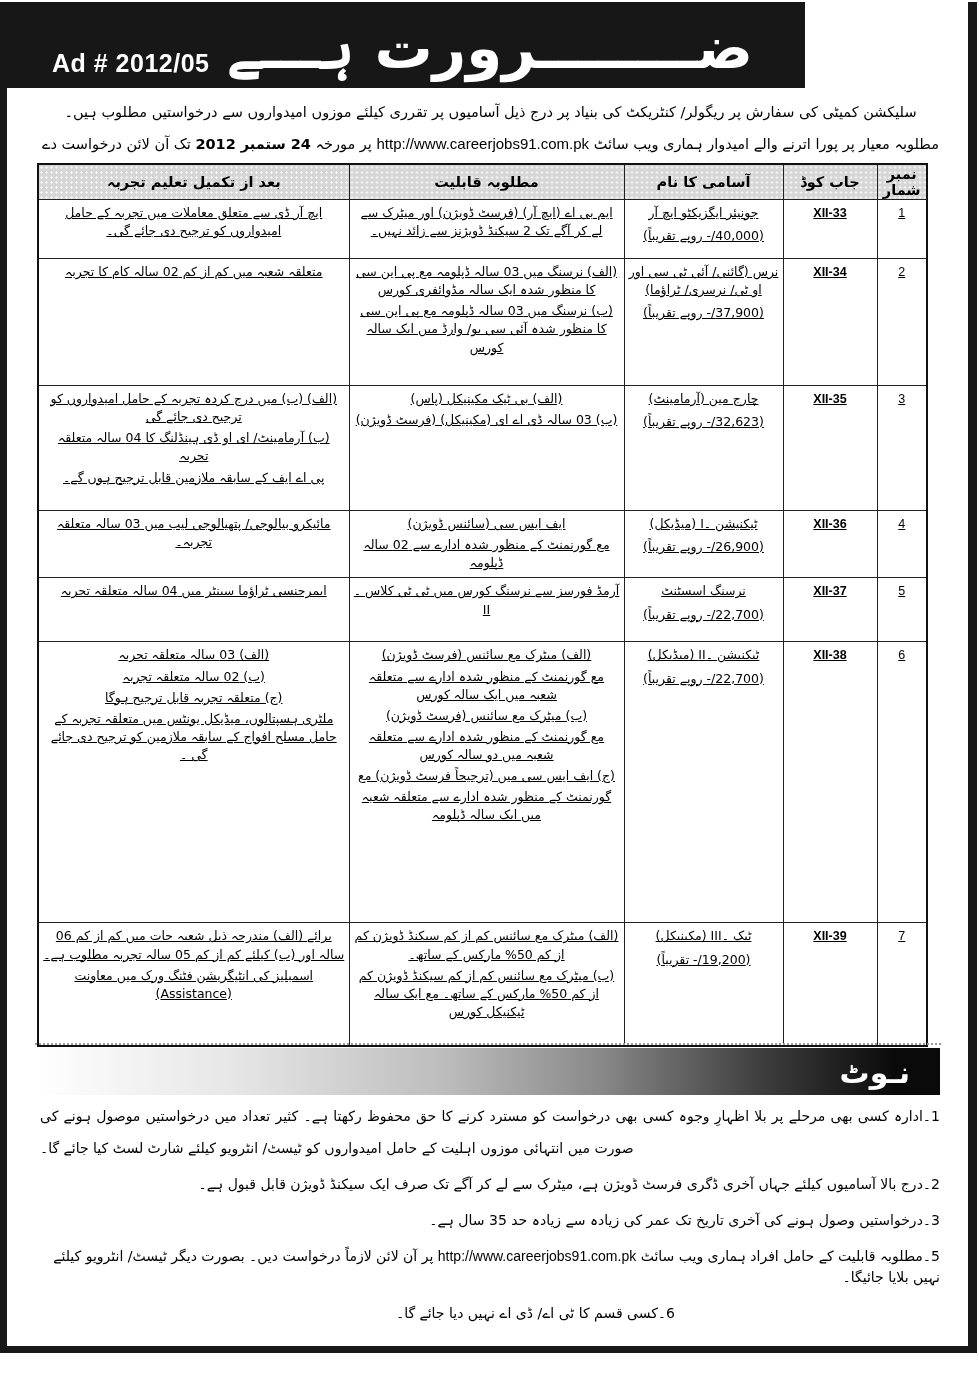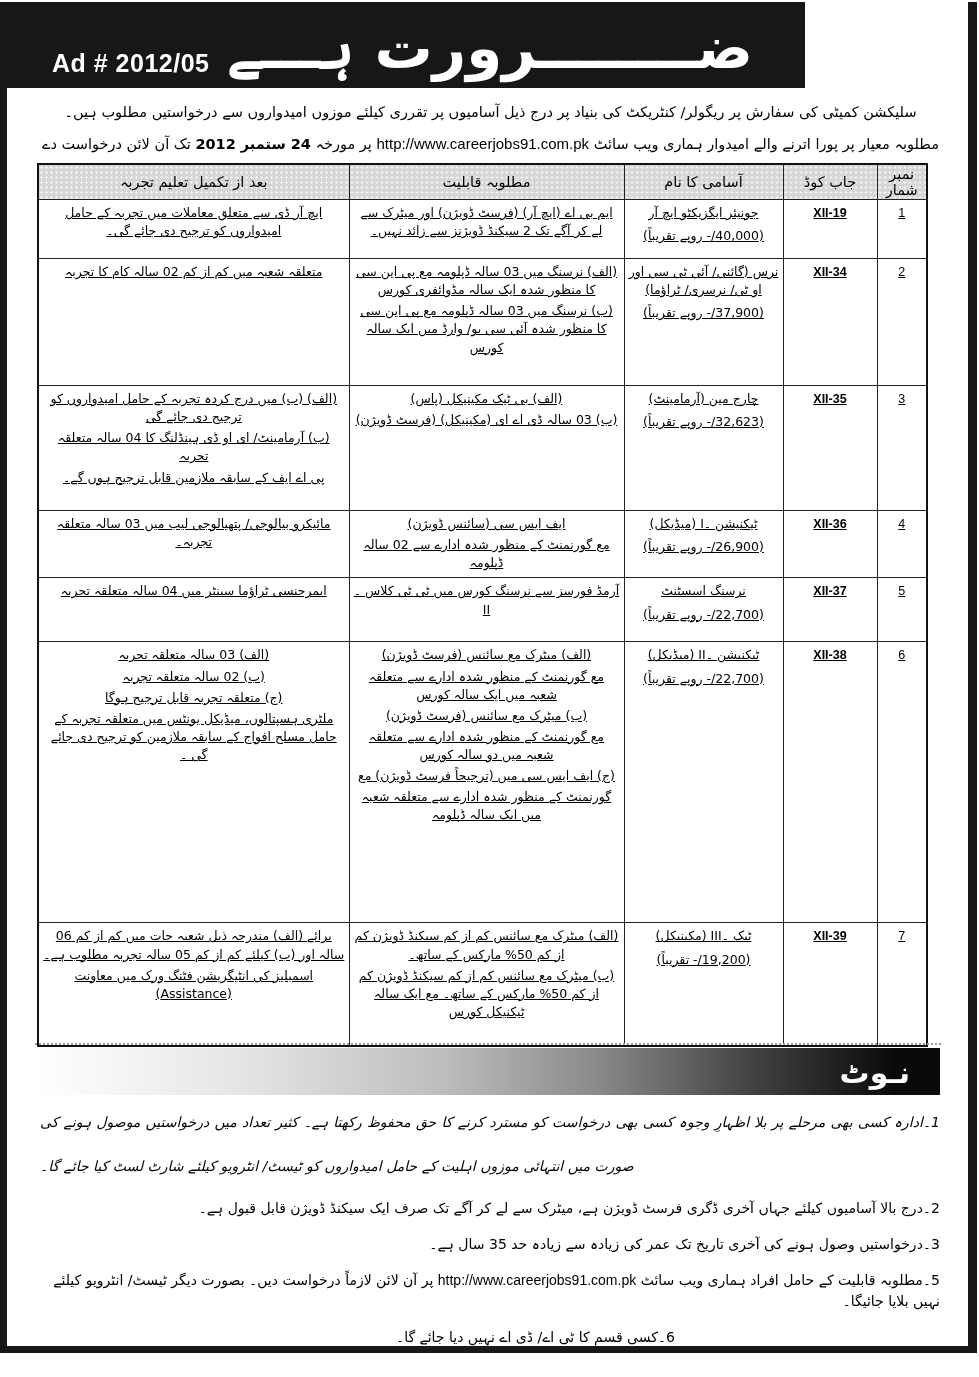--- a/index.html
+++ b/index.html
@@ -29,21 +29,21 @@
   }
   .intro .url{direction:ltr;unicode-bidi:embed;font-family:"Liberation Sans",sans-serif;font-size:15px;}
   .intro b{font-weight:bold;}
   
   table.jobs{
     position:absolute;left:37px;top:163px;width:889px;table-layout:fixed;
     border-collapse:collapse;direction:rtl;border:2px solid #111;
   }
   table.jobs th,table.jobs td{border:1px solid #222;}
   table.jobs th{
-    height:32px;font-size:14.5px;font-weight:normal;text-align:center;vertical-align:middle;
+    height:32px;font-size:14.5px;font-weight:bold;text-align:center;vertical-align:middle;
     background-color:#d6d6d6;
     background-image:radial-gradient(circle,#f2f2f2 1px,rgba(0,0,0,0) 1.3px);
     background-size:5px 5px;
   }
   table.jobs td{
     vertical-align:top;text-align:center;font-size:12.5px;line-height:1.45;padding:4px 4px 2px;text-decoration:underline;
   }
   td.serial{font-family:"Liberation Sans",sans-serif;font-size:15px;padding-top:9px;}
   td.code{font-family:"Liberation Sans",sans-serif;font-weight:bold;font-size:15px;direction:ltr;padding-top:9px;}
   td.post .salary{margin-top:5px;}
@@ -57,21 +57,21 @@
     position:absolute;left:37px;top:1048px;width:903px;height:47px;
     background:linear-gradient(to right,#ffffff 0%,#e6e6e6 22%,#bdbdbd 45%,#8a8a8a 62%,#3f3f3f 80%,#0a0a0a 95%);
   }
   .note-title{
     position:absolute;right:30px;top:0;height:47px;line-height:50px;color:#ffffff;
     font-size:30px;font-weight:bold;direction:rtl;
   }
   
   .notes{position:absolute;left:40px;top:1100px;width:900px;direction:rtl;}
   .note{font-size:14px;line-height:21px;text-align:right;margin-bottom:15px;}
-  .note.n1{text-align:justify;text-align-last:left;line-height:44px;margin-bottom:10px;font-style:italic;}
+  .note.n1{text-align:justify;text-align-last:left;line-height:32px;margin-bottom:10px;}
   .note.n6{padding-left:0;padding-right:265px;margin-bottom:16px;}
   .note .latin{direction:ltr;unicode-bidi:embed;font-family:"Liberation Sans",sans-serif;font-size:14px;}
 </style>
 </head>
 <body>
 
 <div class="frame"></div>
 
 <div class="banner">
   <div class="ad-number">Ad # 2012/05</div>
@@ -98,21 +98,21 @@
       <tr>
     <th>نمبر شمار</th>
     <th>جاب کوڈ</th>
     <th>آسامی کا نام</th>
     <th>مطلوبہ قابلیت</th>
     <th>بعد از تکمیل تعلیم تجربہ</th>
   </tr>
 
   <tr class="r1">
     <td class="serial">1</td>
-    <td class="code">XII-19</td>
+    <td class="code">XII-33</td>
     <td class="post">
       <div>جونیئر ایگزیکٹو ایچ آر</div>
       <div class="salary">(40,000/- روپے تقریباً)</div>
     </td>
     <td>
       <div class="cell-line">ایم بی اے (ایچ آر) (فرسٹ ڈویژن) اور میٹرک سے لے کر آگے تک 2 سیکنڈ ڈویژنز سے زائد نہیں۔</div>
     </td>
     <td>
       <div class="cell-line">ایچ آر ڈی سے متعلق معاملات میں تجربہ کے حامل امیدواروں کو ترجیح دی جائے گی۔</div>
     </td>

